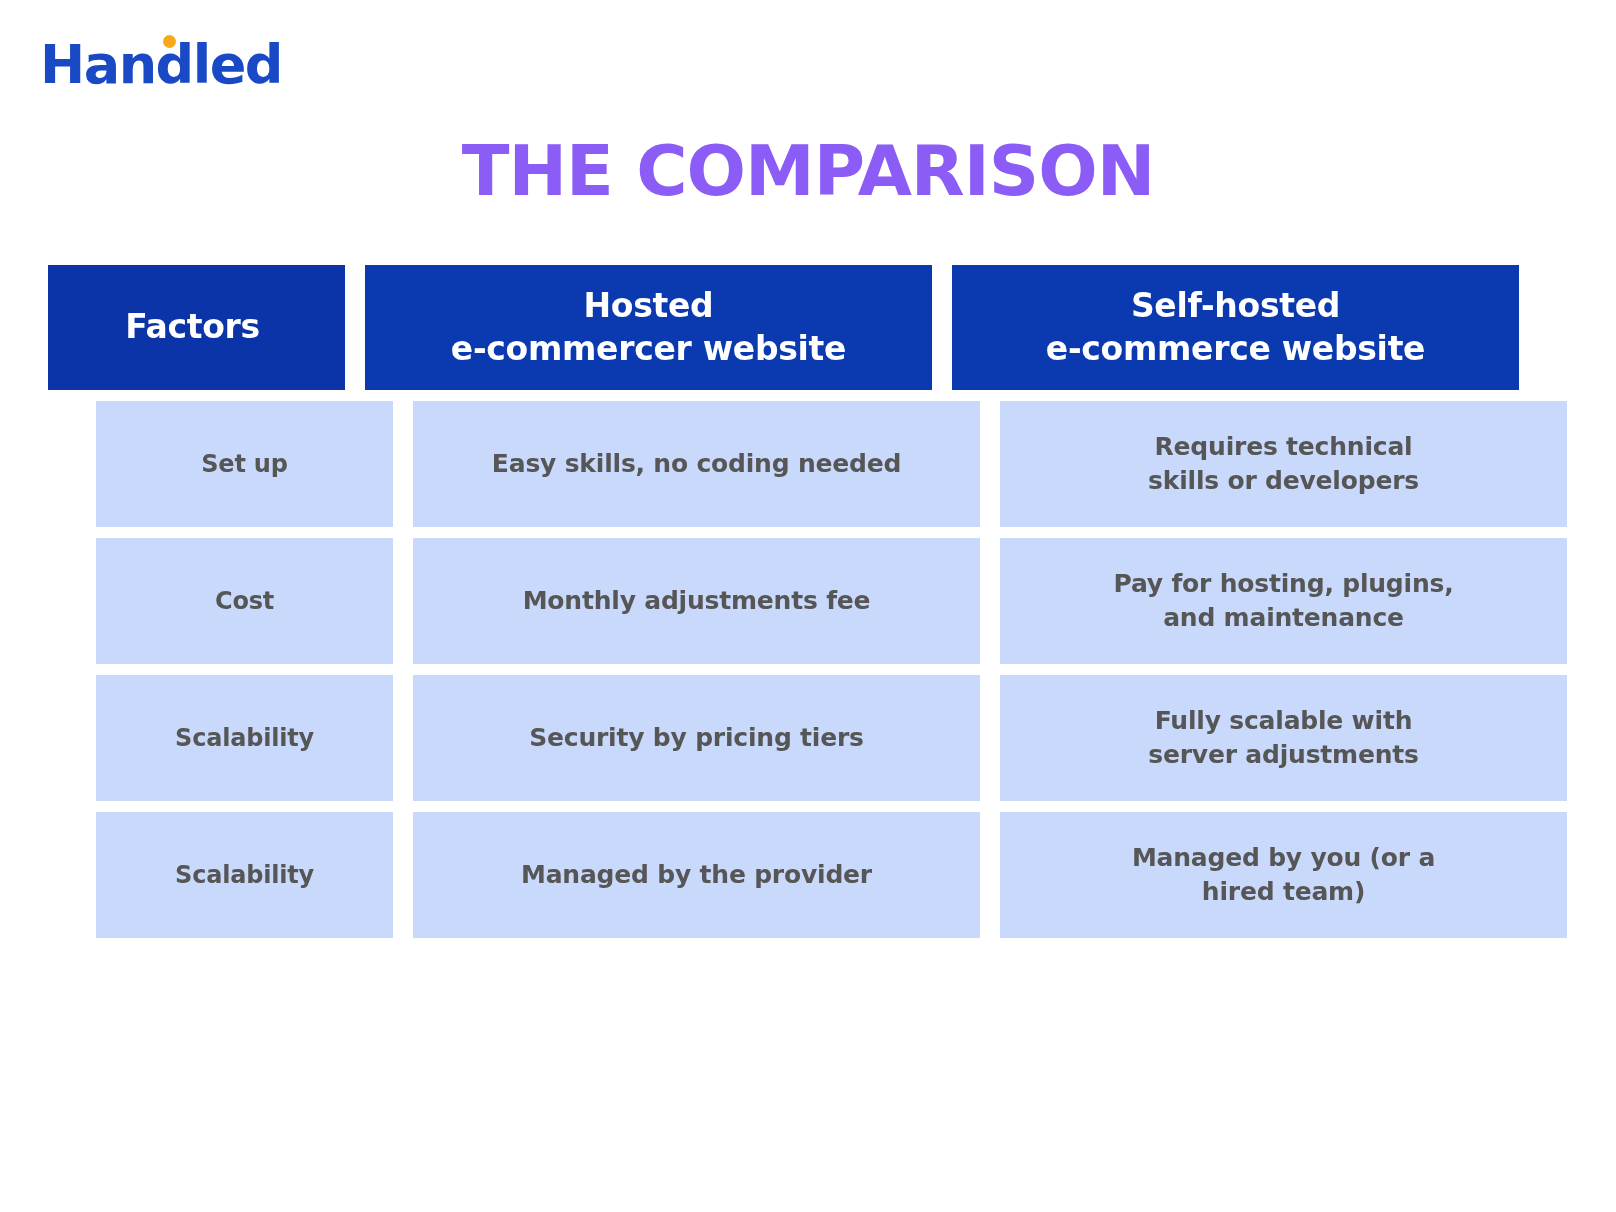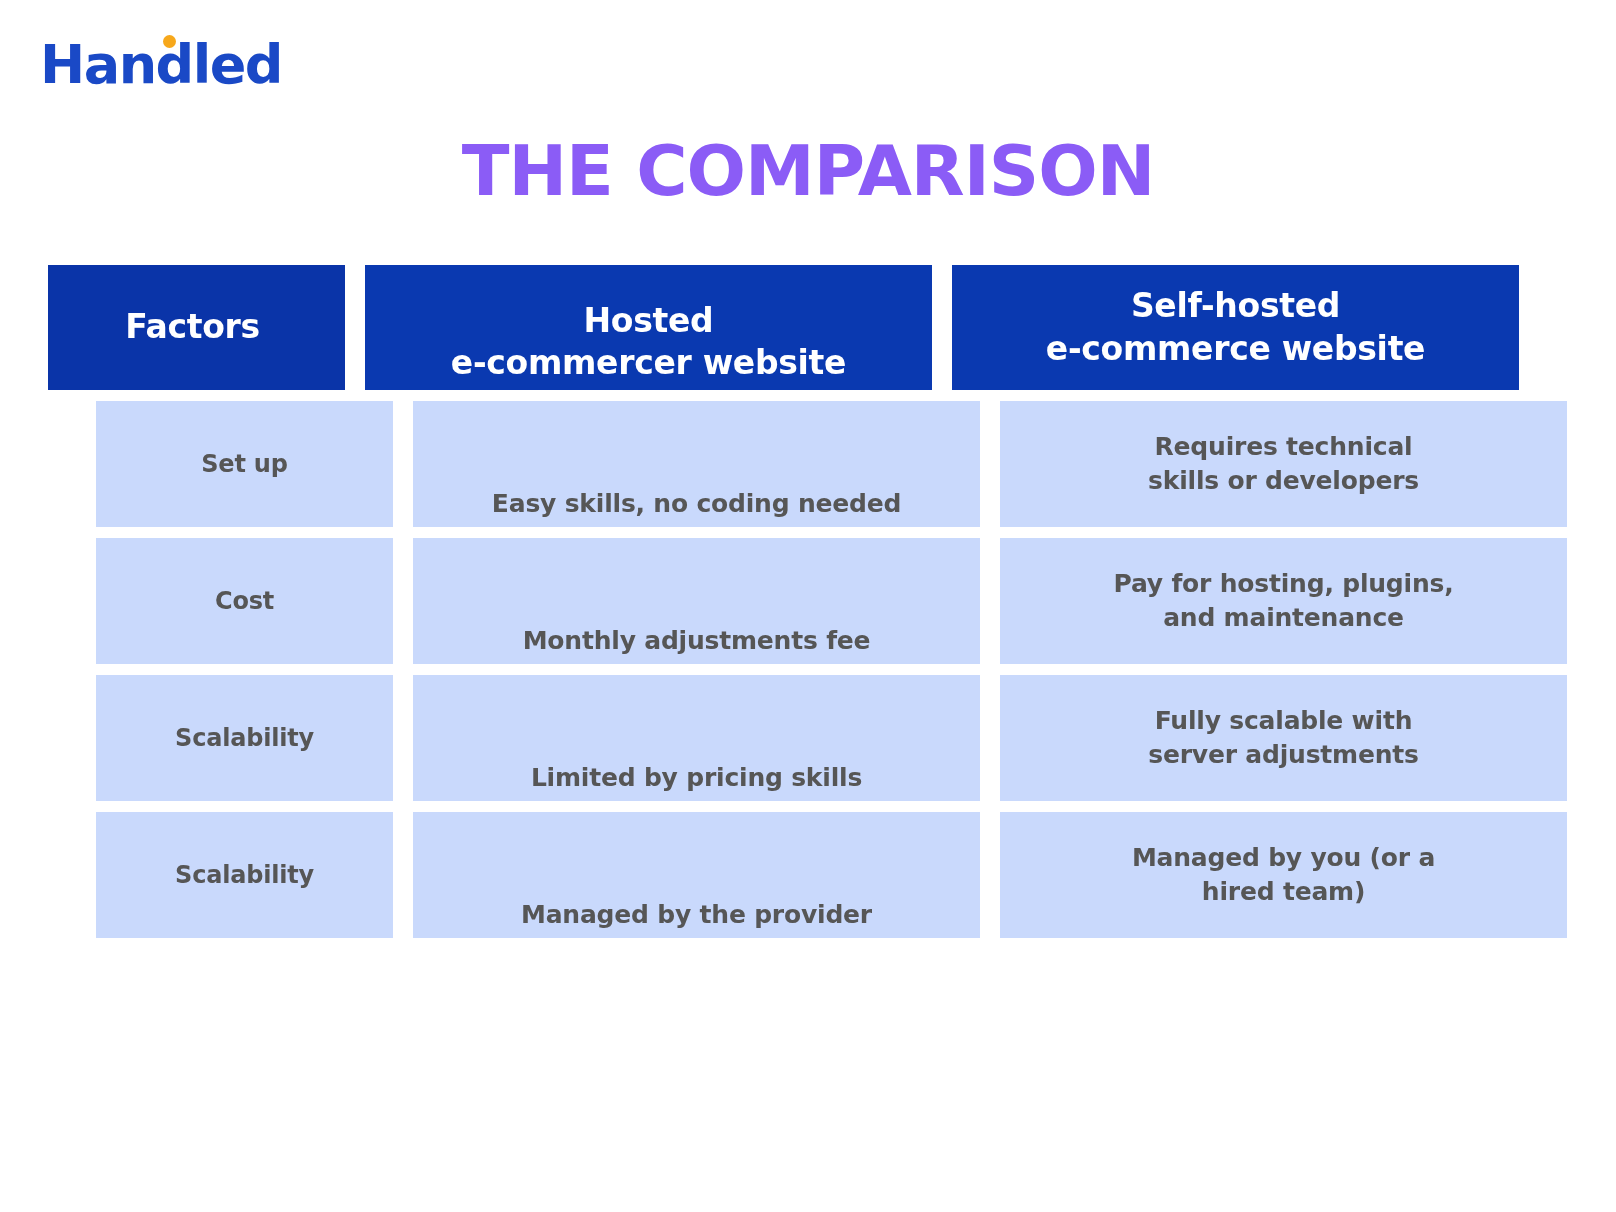--- a/index.html
+++ b/index.html
@@ -76,21 +76,21 @@
 
   .cell {
     display: flex;
     align-items: center;
     justify-content: center;
     text-align: center;
     box-sizing: border-box;
     padding: 6px 14px;
   }
   .col-1 { width: 297px; flex: 0 0 297px; }
-  .col-2 { width: 567px; flex: 0 0 567px; align-items: flex-end; }
+  .col-2 { width: 567px; flex: 0 0 567px; }
   .col-3 { width: 567px; flex: 0 0 567px; }
 
   .header-row .cell {
     background: #0A39B0;
     color: #ffffff;
     height: 125px;
     font-family: "DejaVu Sans", sans-serif;
     font-size: 33px;
     font-weight: bold;
     line-height: 1.28;
@@ -171,21 +171,21 @@
       <span class="cell-text">Pay for hosting, plugins,
 and maintenance</span>
     </div>
   </div>
 
   <div class="row data-row">
     <div class="cell col-1">
       <span class="cell-text">Scalability</span>
     </div>
     <div class="cell col-2">
-      <span class="cell-text">Limited by pricing skills</span>
+      <span class="cell-text">Security by pricing tiers</span>
     </div>
     <div class="cell col-3">
       <span class="cell-text">Fully scalable with
 server adjustments</span>
     </div>
   </div>
 
   <div class="row data-row">
     <div class="cell col-1">
       <span class="cell-text">Scalability</span>

